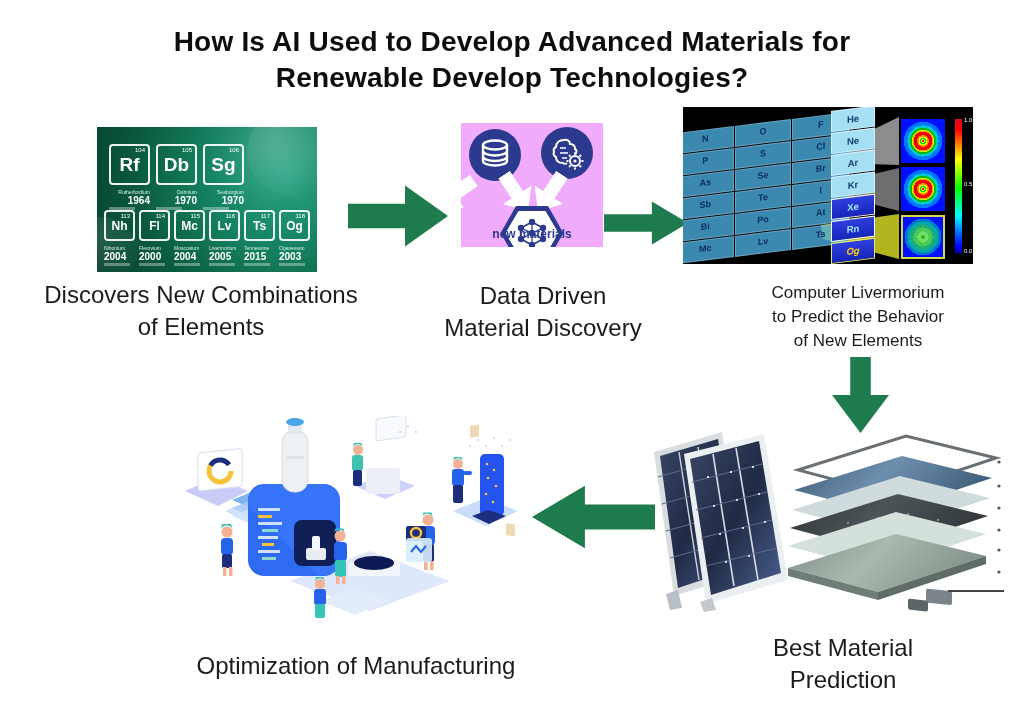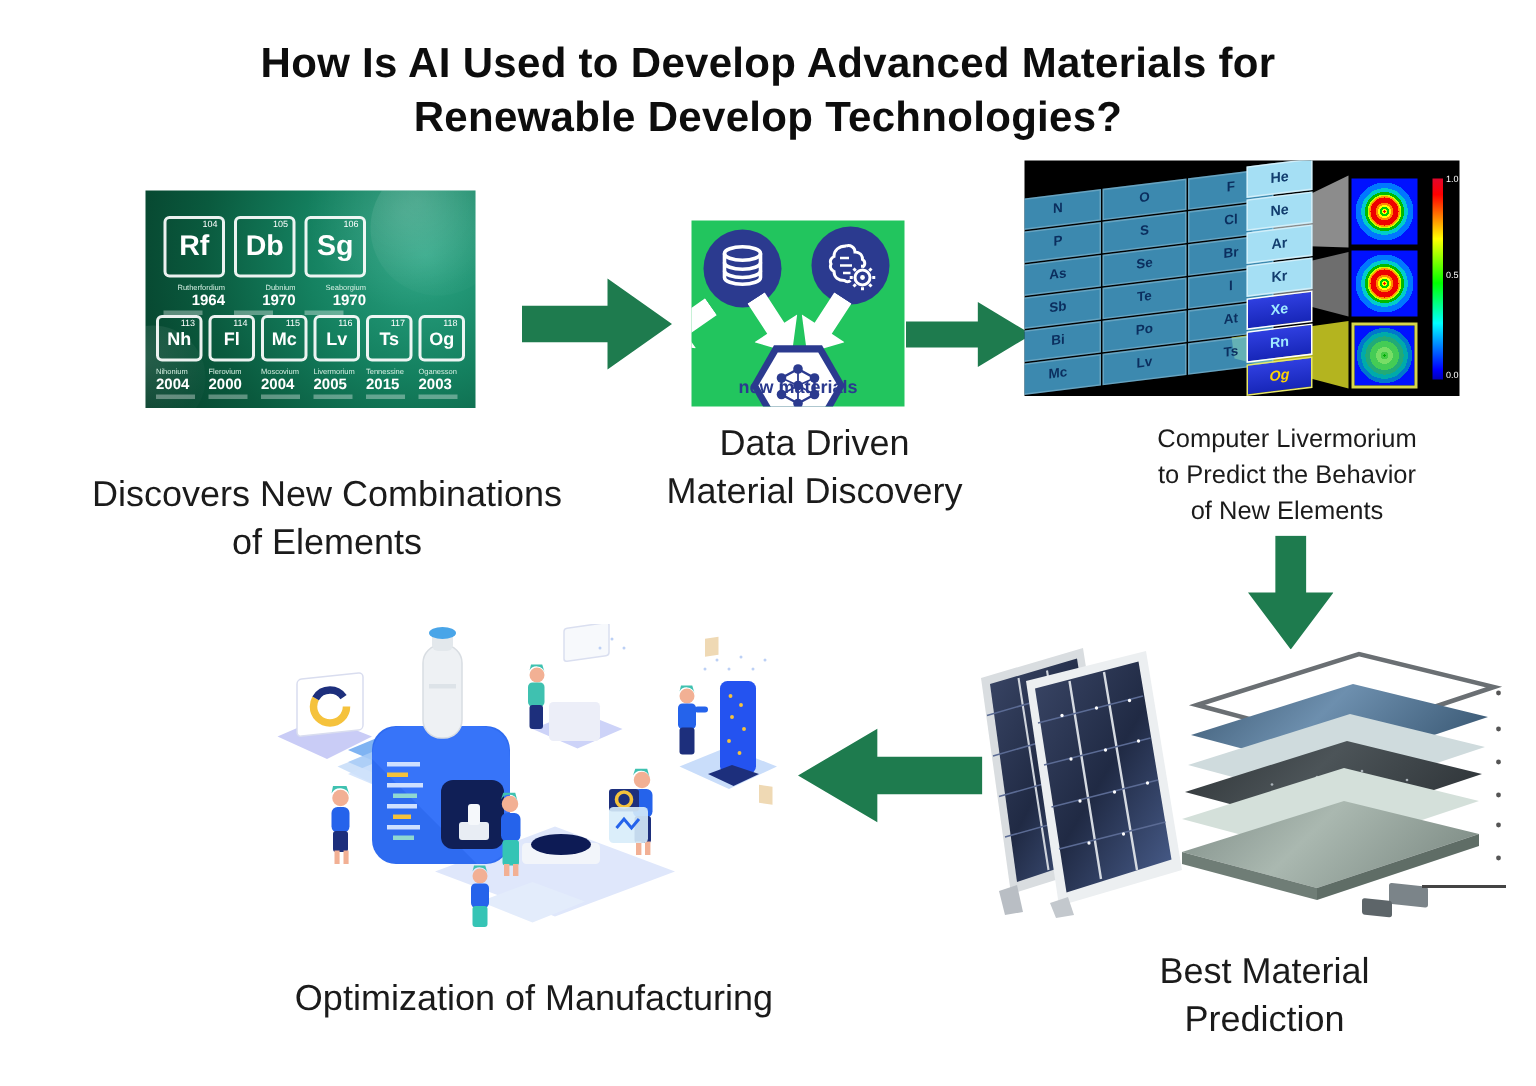--- a/index.html
+++ b/index.html
@@ -36,21 +36,21 @@
   .s1-top .s1-box { width:41px; height:41px; }
   .s1-bottom .s1-box { width:31px; height:31px; }
   .s1-num { position:absolute; top:1px; right:3px; font-size:6px; font-weight:400; }
   .s1-sym { font-size:19px; font-weight:700; }
   .s1-bottom .s1-sym { font-size:12px; }
   .s1-name { font-size:5px; color:#d6efe3; margin-top:4px; white-space:nowrap; }
   .s1-year { font-size:10px; font-weight:700; color:#fff; }
   .s1-bar { width:26px; height:3px; background:rgba(255,255,255,.35); margin-top:1px; }
 
   
-  .stage2 { position:absolute; left:461px; top:123px; width:142px; height:124px; background:#22c55e; overflow:hidden;margin-top:24px; }
+  .stage2 { position:absolute; left:461px; top:123px; width:142px; height:124px; background:#f0abfc; overflow:hidden; }
   .s2-circle { position:absolute; width:52px; height:52px; border-radius:50%; background:#2b3a8f;
                display:flex; align-items:center; justify-content:center; }
   .warrow { position:absolute; width:34px; height:44px; background:#fff;
             clip-path:polygon(30% 0, 70% 0, 70% 55%, 100% 55%, 50% 100%, 0 55%, 30% 55%);
             filter:drop-shadow(0 0 1.5px #8d97ad); }
   .s2-hexouter { position:absolute; left:39px; top:82px; width:64px; height:56px; background:#2b3a8f;
                  clip-path:polygon(25% 2%, 75% 2%, 99% 50%, 75% 98%, 25% 98%, 1% 50%);
                  display:flex; align-items:center; justify-content:center; }
   .s2-hexinner { width:54px; height:46px; background:#fff;
                  clip-path:polygon(25% 2%, 75% 2%, 99% 50%, 75% 98%, 25% 98%, 1% 50%);
@@ -273,21 +273,21 @@
     <div class="s3-plot p1" style="top:12px;"></div>
     <div class="s3-plot p2" style="top:60px;"></div>
     <div class="s3-plot p3" style="top:108px;"></div>
 
     <div class="s3-colorbar"></div>
     <div class="s3-cb-label" style="top:10px;">1.0</div>
     <div class="s3-cb-label" style="top:74px;">0.5</div>
     <div class="s3-cb-label" style="top:141px;">0.0</div>
   </div>
 
-  <div class="caption" style="left:38px; top:279px; width:360px;margin-top:35px;">
+  <div class="caption" style="left:21px; top:279px; width:360px;">
     <div>Discovers New Combinations</div>
     <div>of Elements</div>
   </div>
   <div class="caption" style="left:413px; top:280px; width:260px;">
     <div>Data Driven</div>
     <div>Material Discovery</div>
   </div>
   <div class="caption small" style="left:718px; top:281px; width:280px;">
     <div>Computer Livermorium</div>
     <div>to Predict the Behavior</div>

